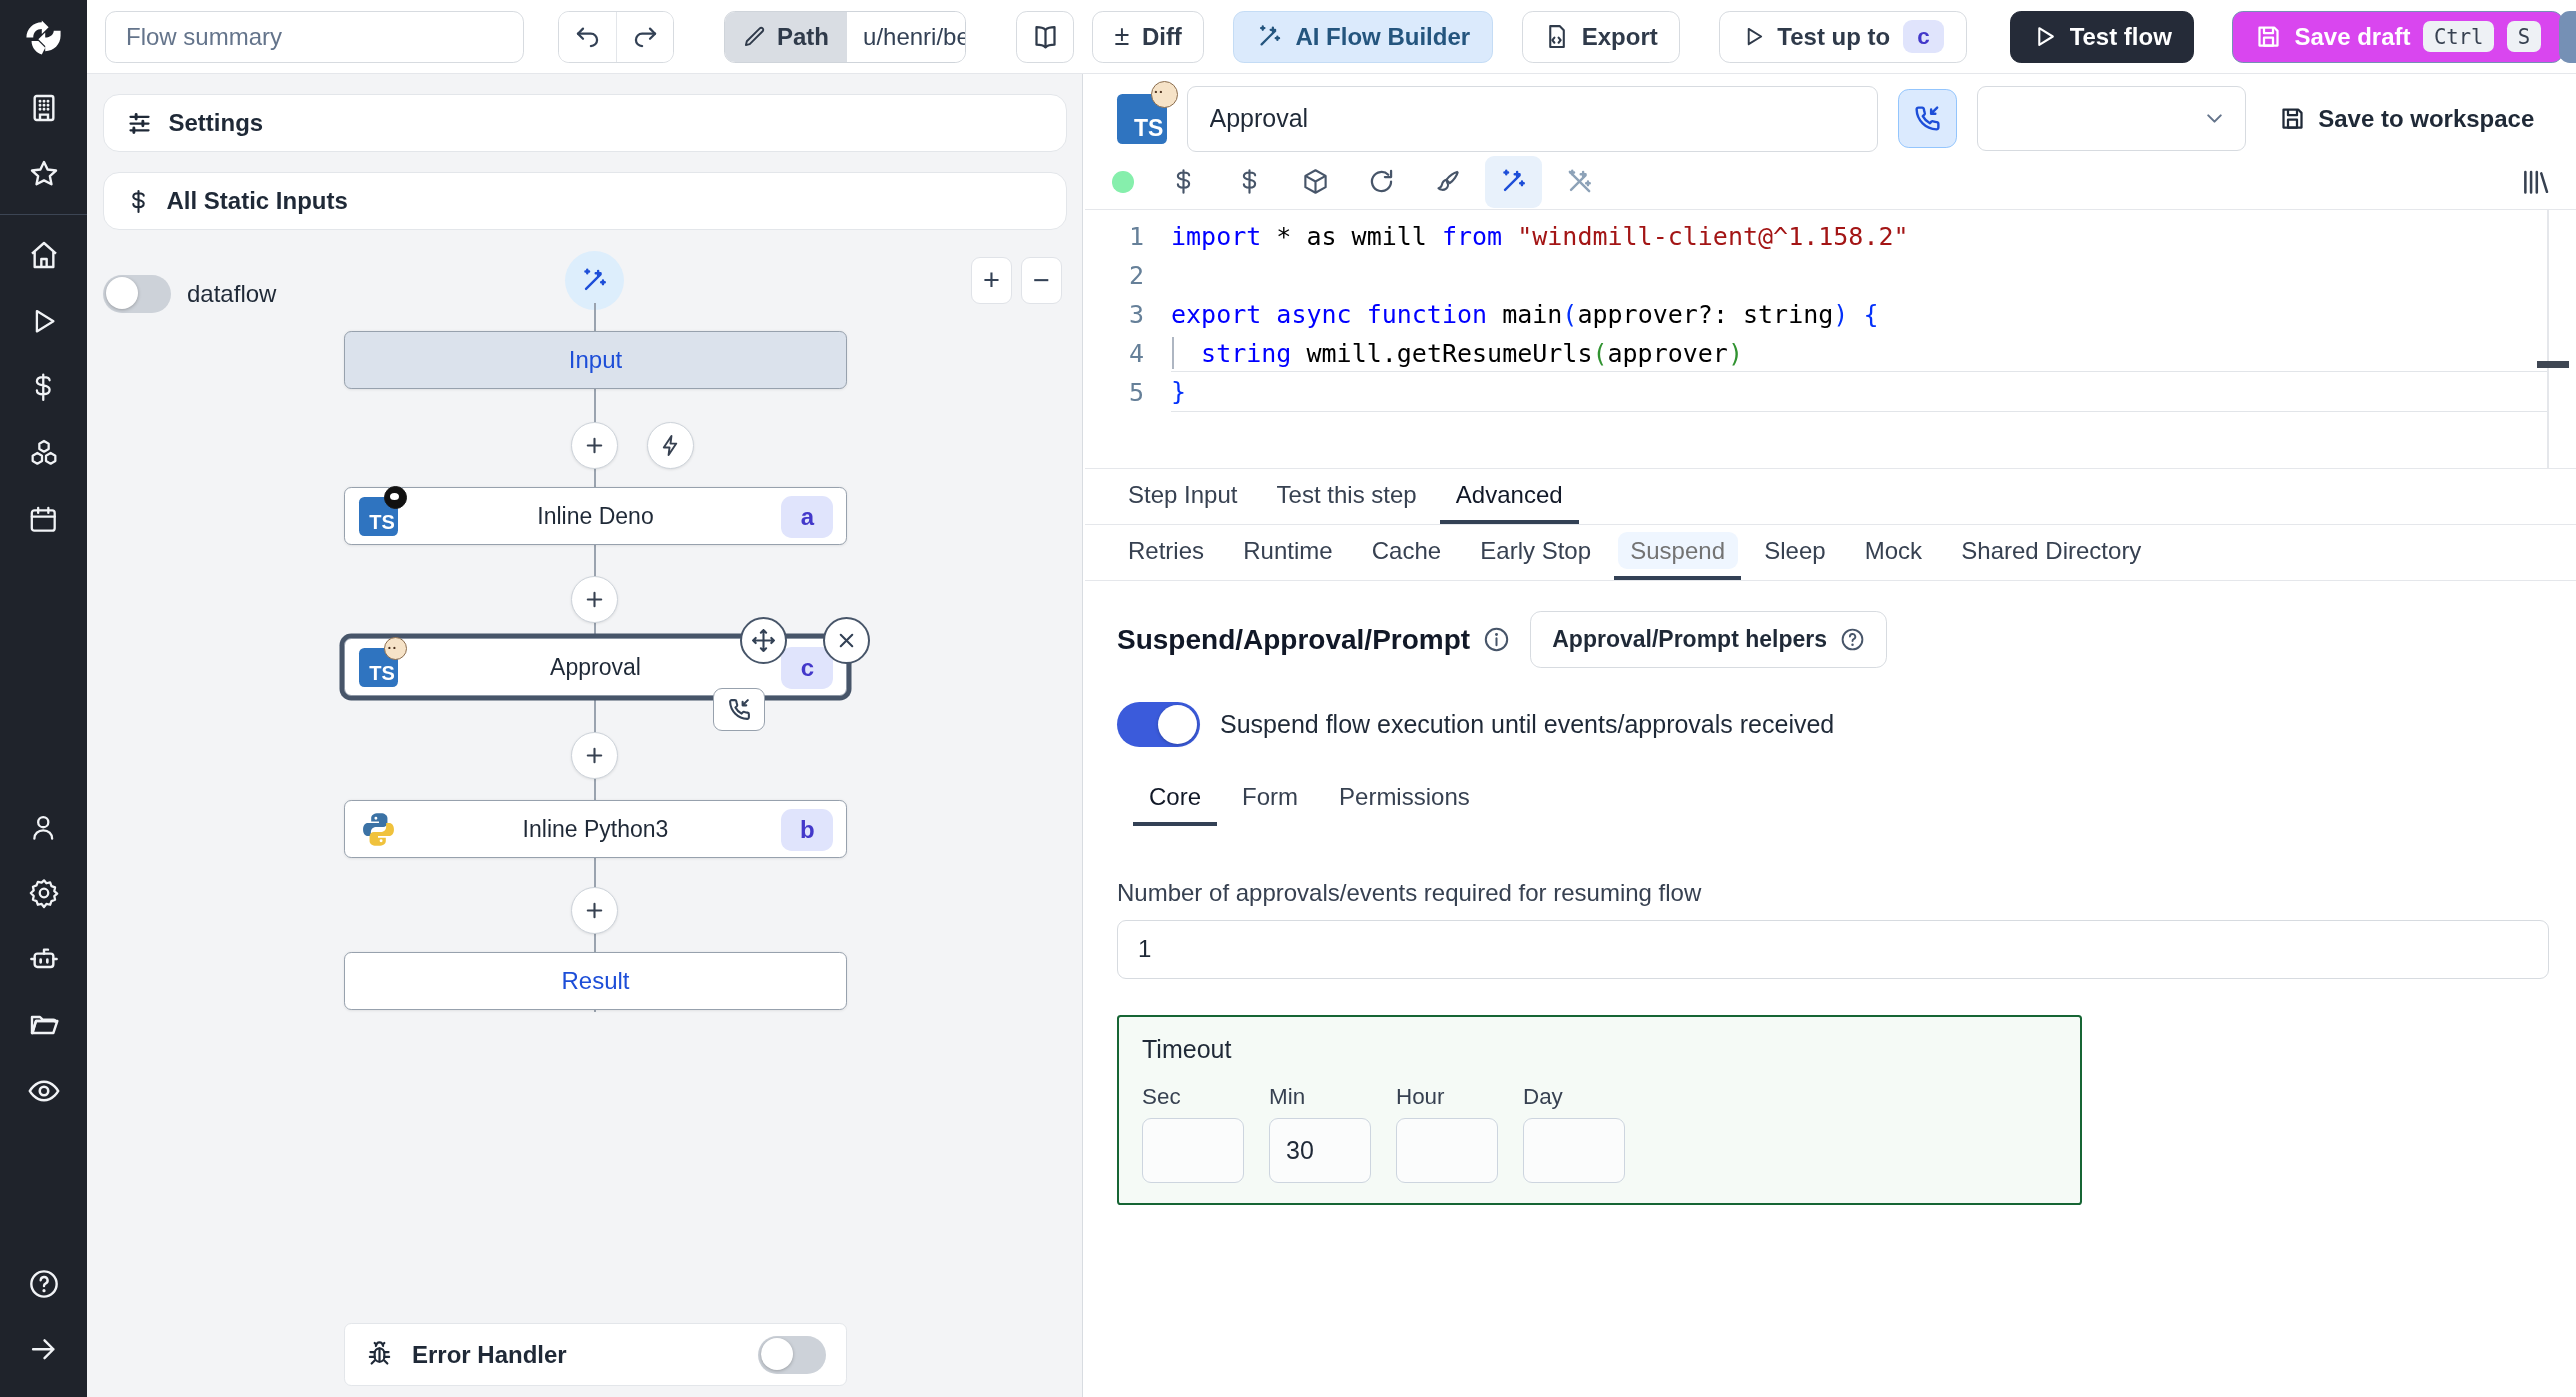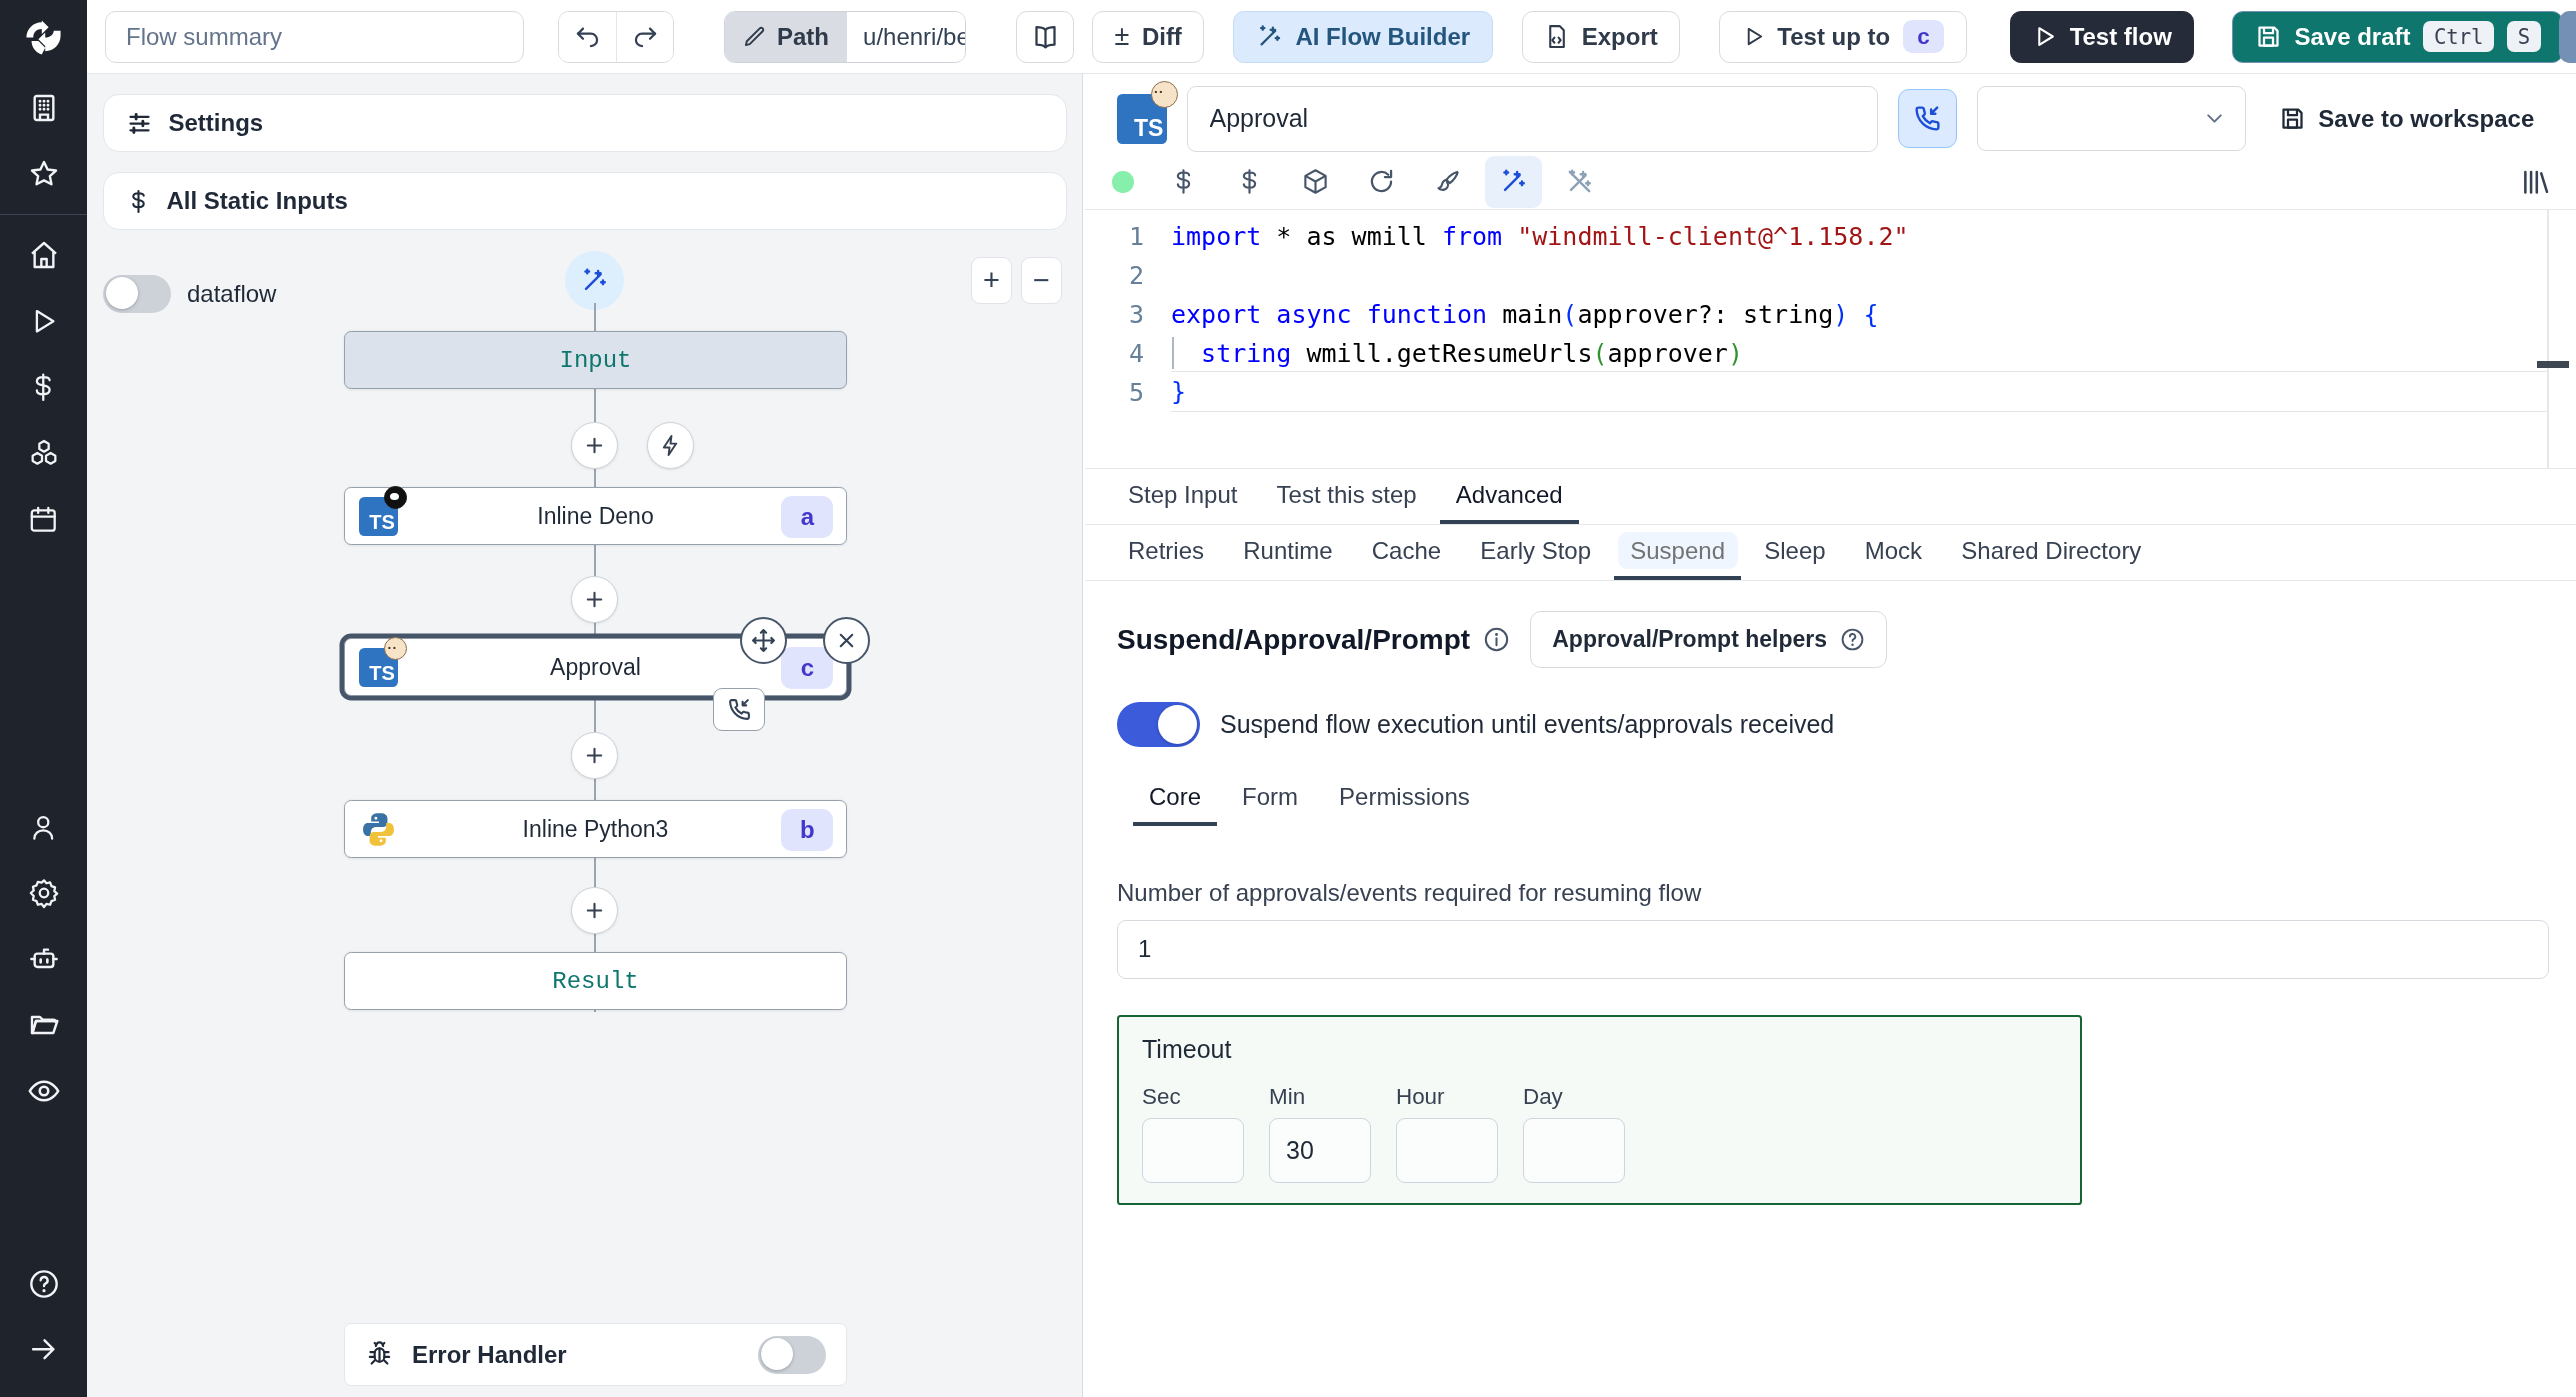--- a/index.html
+++ b/index.html
@@ -34,21 +34,21 @@
   .undoredo { display:flex; margin-left:34px; border:1.8px solid #d7dbe0; border-radius:10.8px; overflow:hidden; }
   .undoredo .half { width:65px; height:50px; display:flex; align-items:center; justify-content:center;
     background:#fff; font-size:27px; color:#334155; cursor:pointer; }
   .undoredo .half + .half { border-left:1.8px solid #e3e6ea; }
   .pathbtn { display:flex; margin-left:50px; border:1.8px solid #cfd4da; border-radius:10.8px; overflow:hidden; height:52px; cursor:pointer; }
   .pathbtn .seg-a { background:#d9dde3; display:flex; align-items:center; gap:10.8px; padding:0 18px;
     font-weight:700; font-size:24px; color:#2f3a4a; }
   .pathbtn .seg-b { background:#fff; display:flex; align-items:center; padding:0 16px; font-size:24px; color:#334155; }
   .btn.ai { background:#dbeafc; border-color:#c4dcf5; color:#24557e; }
   .btn.dark { background:#252b38; border-color:#252b38; color:#fff; }
-  .btn.savedraft { background:#0f766e; border-color:#7590b5; color:#fff;justify-content:center; }
+  .btn.savedraft { background:#d946ef; border-color:#7590b5; color:#fff;justify-content:center; }
   kbd { background:#eef1f5; border-radius:7.2px; padding:3.6px 10.8px; font-family:"DejaVu Sans Mono",monospace;
     font-size:20.6px; color:#374151; font-weight:400; }
   .badge-c { background:#e0e4fc; color:#4338ca; font-weight:700; border-radius:9px; padding:3.6px 14.4px; font-size:22.4px; }
   .partialbtn { position:absolute; right:-21.5px; top:10.8px; width:39px; height:52px; background:#7590b5; border-radius:10.8px; }
 
   
   .panelbtn { position:absolute; left:16px; width:964px; height:58px; background:#fff;
     border:1.8px solid #e3e6ea; border-radius:16px; display:flex; align-items:center; gap:16px;
     padding:0 21.5px; font-size:24px; font-weight:700; color:#1f2937; cursor:pointer; }
   .dataflow-row { position:absolute; left:16px; top:190px; width:964px; height:59px;
@@ -62,21 +62,21 @@
     background:#ddeefc; display:flex; align-items:center; justify-content:center; color:#1d4ed8; cursor:pointer; }
   .zoombtns { position:absolute; right:20px; top:183px; display:flex; gap:9px; }
   .zoombtns .zb { width:41px; height:47px; background:#fff; border:1.8px solid #e0e3e8; border-radius:9px;
     display:flex; align-items:center; justify-content:center; font-size:29px; color:#334155; cursor:pointer; }
 
   .connector { position:absolute; left:507px; top:229px; width:1.8px; height:709px; background:#9aa3af; }
 
   .node { position:absolute; left:257px; width:503px; height:58px; background:#fff;
     border:1.8px solid #97a1ad; border-radius:7.2px; display:flex; align-items:center; justify-content:center;
     font-size:23px; color:#1f2937; cursor:pointer; box-shadow:0 0.9px 2.7px rgba(0,0,0,.08); }
-  .node.mono { font-family:Liberation Mono, monospace; font-size:24px; color:#0f766e; }
+  .node.mono { font-family:Liberation Sans, sans-serif; font-size:24px; color:#1d4ed8; }
   .node.input-node { background:#dbe2ec; }
   .node.selected { box-shadow:0 0 0 4.5px #475569; border-color:#8d97a5; }
   .node-icon { position:absolute; left:14.4px; top:9px; }
   .ts-sq { width:39px; height:39px; background:#2f74c0; border-radius:5.4px; position:relative;
     color:#fff; font-weight:700; font-size:20px; display:flex; align-items:flex-end; justify-content:flex-end;
     padding:1.8px 3.6px; font-family:"Liberation Sans",sans-serif; }
   .ovl { position:absolute; right:-9px; top:-10.8px; width:23px; height:23px; border-radius:50%; border:1.8px solid #1a1a1a; }
   .ovl.deno { background:#111; }
   .ovl.deno::after { content:""; position:absolute; left:4.5px; top:5.4px; width:9px; height:7.2px; border-radius:50%; background:#fff; }
   .ovl.bun { background:#f6e3c8; border-color:#8a6d4f; }

